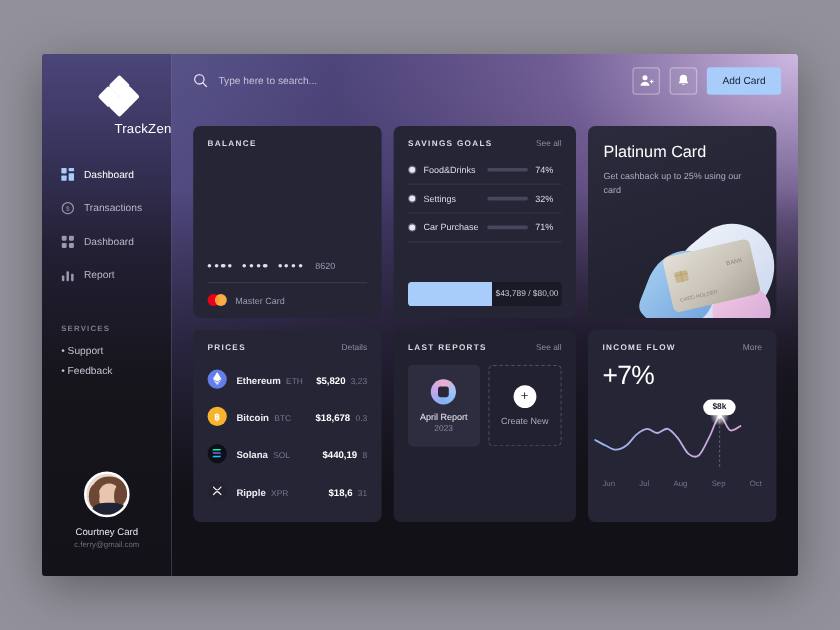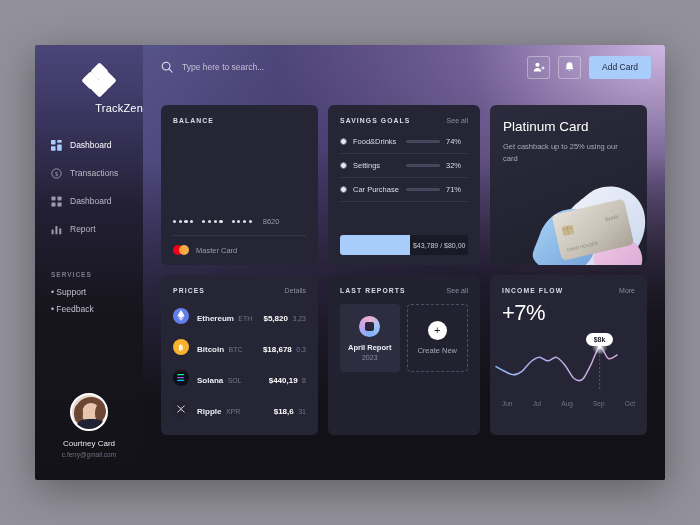--- a/index.html
+++ b/index.html
@@ -255,21 +255,21 @@
     width: 21px; height: 21px; border-radius: 50%; margin-bottom: 6px;
     background: conic-gradient(from 180deg, #7fb0f7, #c0a7ef, #efaed0, #9fc5f8, #7fb0f7);
     display: flex; align-items: center; justify-content: center;
   }
   .report-ico-inner { width: 9px; height: 9px; background: #2a2838; border-radius: 2px; }
   .plus-ico {
     width: 19px; height: 19px; border-radius: 50%; background: #fff;
     display: flex; align-items: center; justify-content: center;
     margin-bottom: 6px; color: #24222f; font-size: 11px; line-height: 1;
   }
-  .report-name { font-size: 7.5px; color: #eceef6; font-weight: 700; }
+  .report-name { font-size: 7.5px; color: #eceef6; font-weight: 400; }
   .report-year { font-size: 7px; color: #8b8ba0; margin-top: 2px; }
   .report-new-label { font-size: 7.5px; color: #a7a7bb; }
   .download-row {
     margin-top: auto; height: 28px; background: #1b1a27;
     border-radius: 4px; display: flex; align-items: center;
     cursor: pointer; overflow: hidden;
   }
   .download-label { flex: 1; font-size: 8px; color: #fff; font-weight: 700; padding-left: 10px; }
   .download-ico-box {
     width: 30px; height: 100%;

